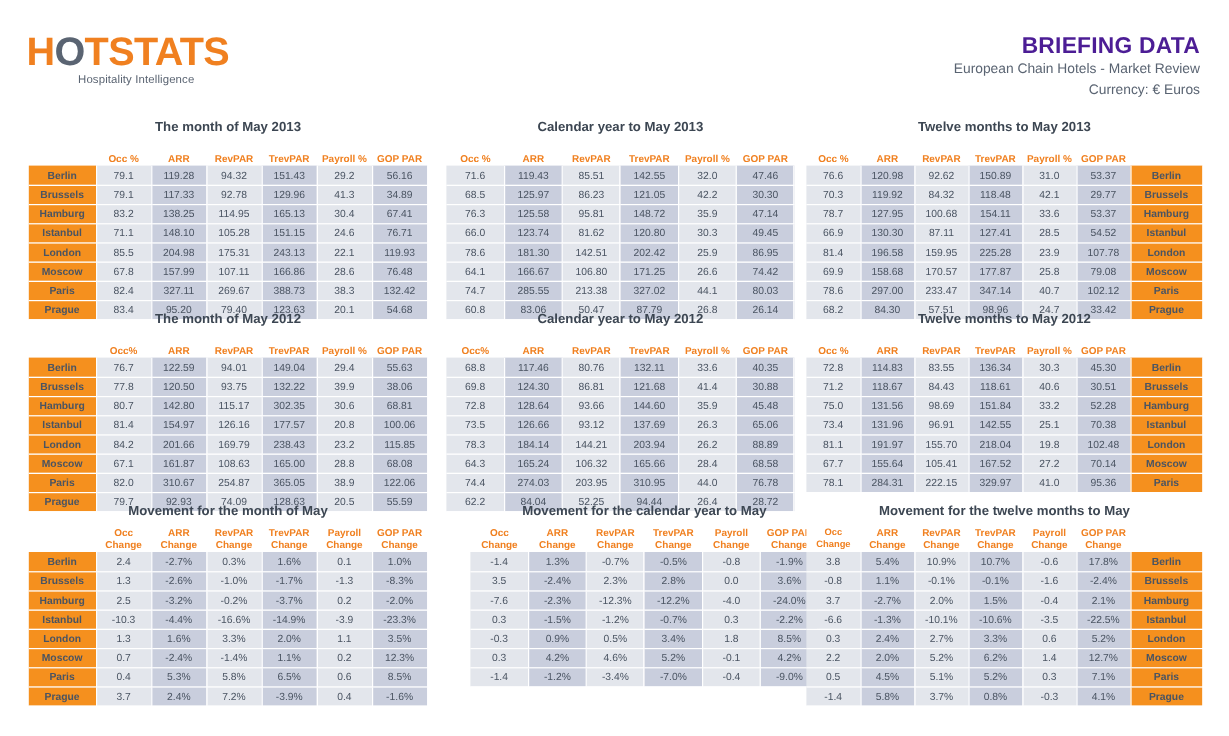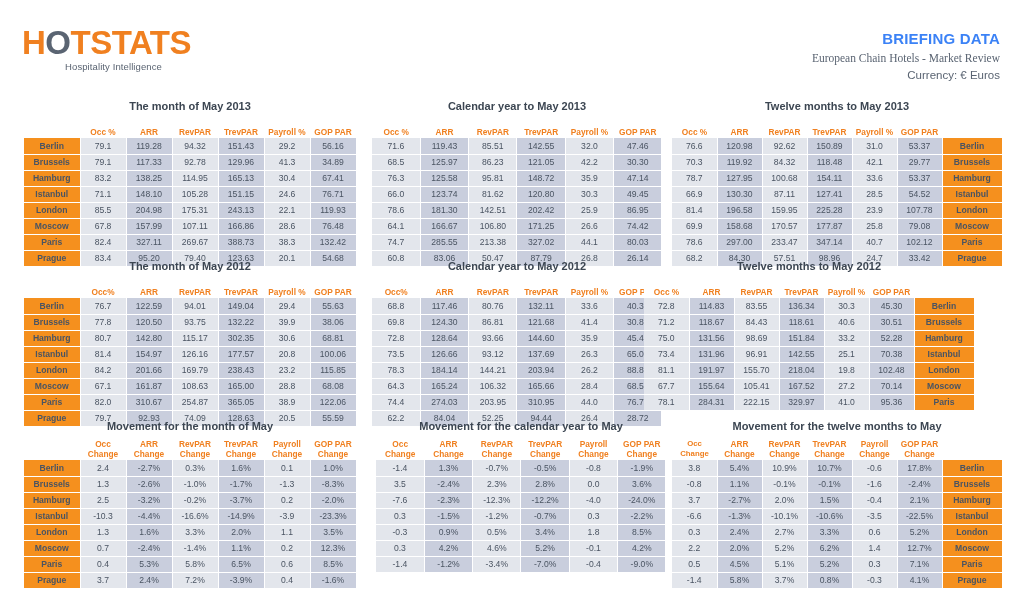--- a/index.html
+++ b/index.html
@@ -41,32 +41,31 @@
     color: #5A6472;
     text-align: center;
     width: 183px;
     letter-spacing: 0.1px;
   }
   .header-right {
     position: absolute; right: 24px; top: 30px;
     text-align: right;
   }
   .briefing-title {
-    color: #3b82f6;
-    font-size: 15px;
+    color: #4c1d95;
+    font-size: 19px;
     font-weight: bold;
     letter-spacing: 0.2px;
     line-height: 18px;
   }
   .briefing-sub {
     color: #5A6472;
     font-size: 11.5px;
     line-height: 17px;
     margin-top: 2px;
-    font-family: Liberation Serif, serif;
   }
   .briefing-sub2 {
     color: #5A6472;
     font-size: 11.5px;
     line-height: 17px;
   }
 
   
   .block { position: absolute; }
 
@@ -620,21 +619,21 @@
               <td class="colA">62.2</td>
               <td class="colB">84.04</td>
               <td class="colA">52.25</td>
               <td class="colB">94.44</td>
               <td class="colA">26.4</td>
               <td class="colB">28.72</td>
             </tr>
           </tbody>
         </table>
       </div>
-      <div class="block" style="left: 644px; top: 260px; width: 330px;">
+      <div class="block" style="left: 672px; top: 260px; width: 330px;">
         <div class="block-title">Twelve months to May 2012</div>
         <table class="dt">
           <colgroup>
             <col style="width: 45px;">
             <col style="width: 45px;">
             <col style="width: 45px;">
             <col style="width: 45px;">
             <col style="width: 45px;">
             <col style="width: 45px;">
             <col style="width: 60px;">
@@ -827,21 +826,21 @@
               <td class="colA">3.7</td>
               <td class="colB">2.4%</td>
               <td class="colA">7.2%</td>
               <td class="colB">-3.9%</td>
               <td class="colA">0.4</td>
               <td class="colB">-1.6%</td>
             </tr>
           </tbody>
         </table>
       </div>
-      <div class="block" style="left: 376px; top: 420px; width: 290px;">
+      <div class="block" style="left: 392px; top: 420px; width: 290px;">
         <div class="block-title">Movement for the calendar year to May</div>
         <table class="dt">
           <colgroup>
             <col style="width: 48.3333px;">
             <col style="width: 48.3333px;">
             <col style="width: 48.3333px;">
             <col style="width: 48.3333px;">
             <col style="width: 48.3333px;">
             <col style="width: 48.3333px;">
           </colgroup>

